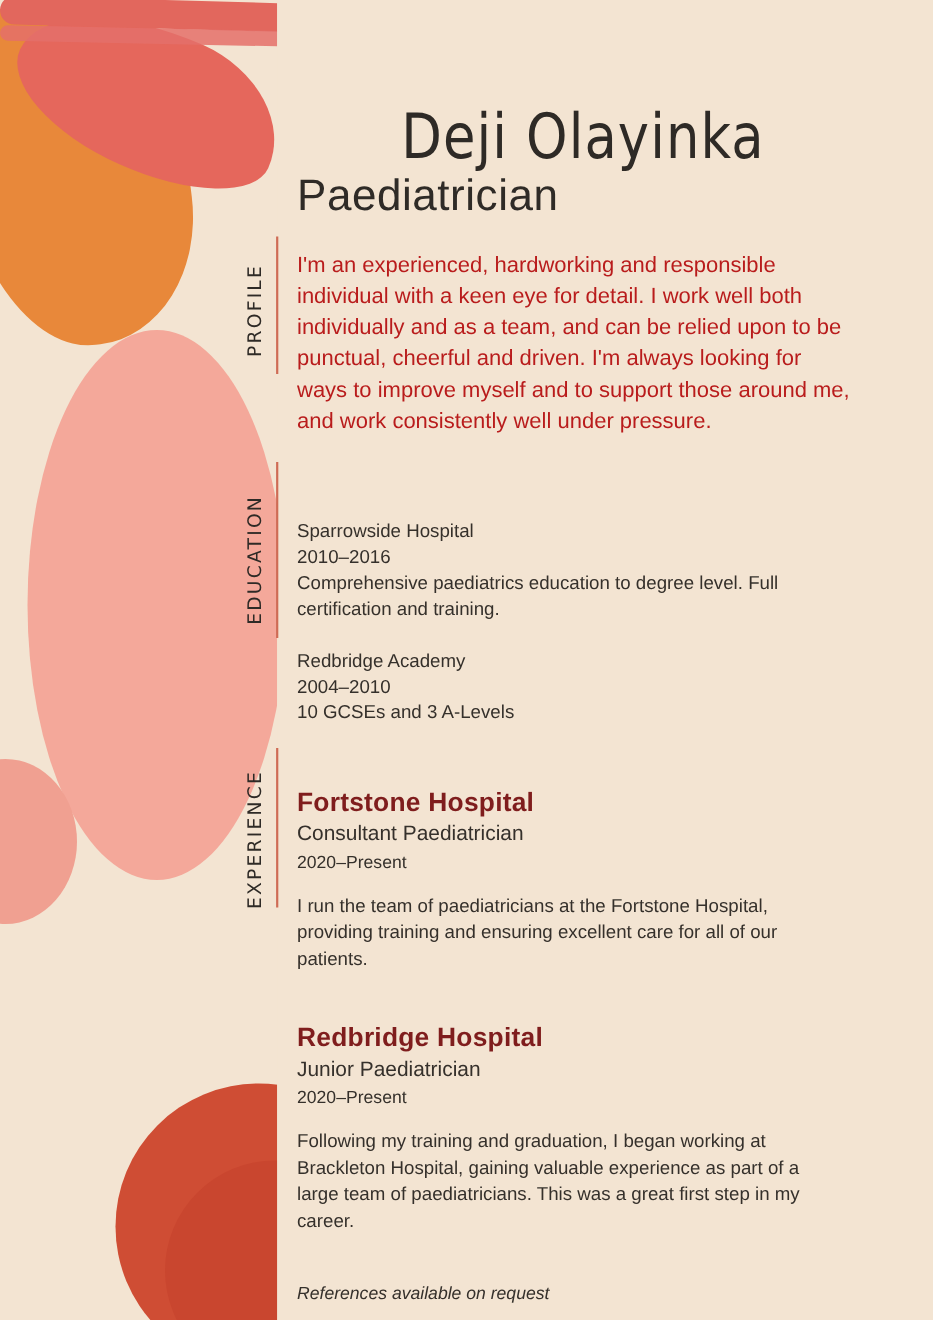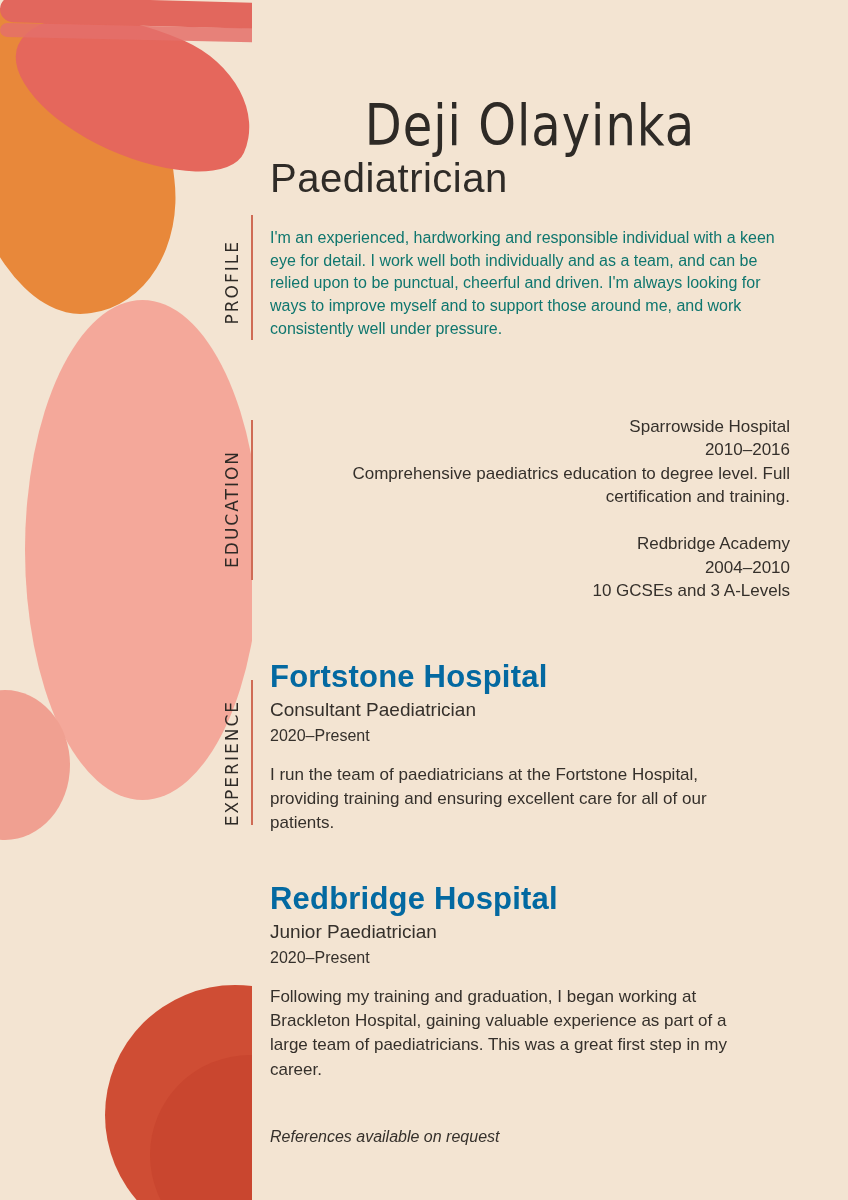--- a/index.html
+++ b/index.html
@@ -161,38 +161,38 @@
   .job-title {
     margin: 0;
     padding-top: 26px;
     font-size: 40px;
     font-weight: 400;
     color: #2f2b27;
     letter-spacing: .5px;
   }
 
   .body-text {
-    font-size: 16px;
+    font-size: 20px;
     line-height: 1.42;
-    color: #0f766e;
+    color: #b91c1c;
   }
 
   .profile-block { margin-top: 26px; width: 505px; }
 
-  .edu-block { margin-top: 74px; text-align: right; }
+  .edu-block { margin-top: 74px; }
   .edu-entry { margin-bottom: 24px; }
   .edu-entry p { margin: 0; font-size: 17px; line-height: 1.38; color: #35302b; }
 
   .exp-block { margin-top: 56px; }
   .exp-entry { margin-bottom: 46px; }
   .exp-org {
     margin: 0;
-    font-size: 31px;
+    font-size: 24px;
     font-weight: 700;
-    color: #0369a1;
+    color: #7f1d1d;
     letter-spacing: .2px;
   }
   .exp-role {
     margin: 4px 0 0 0;
     font-size: 19px;
     color: #35302b;
   }
   .exp-dates {
     margin: 6px 0 0 0;
     font-size: 16px;

